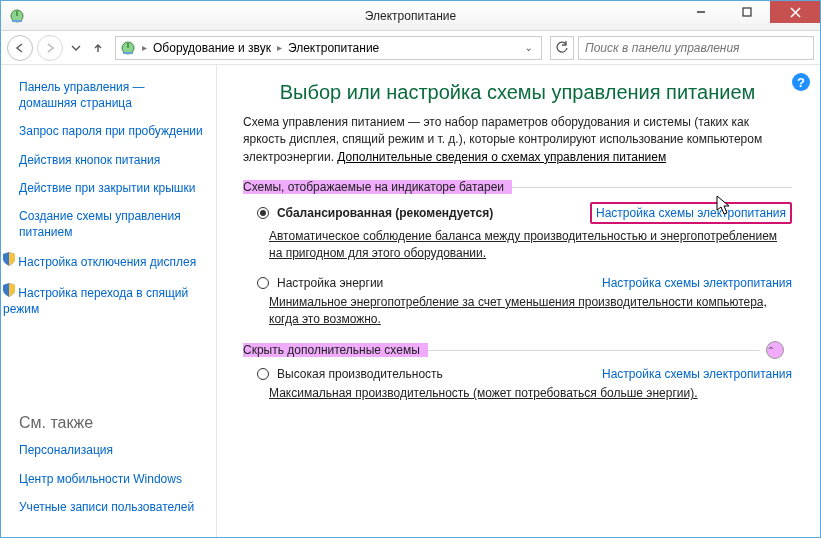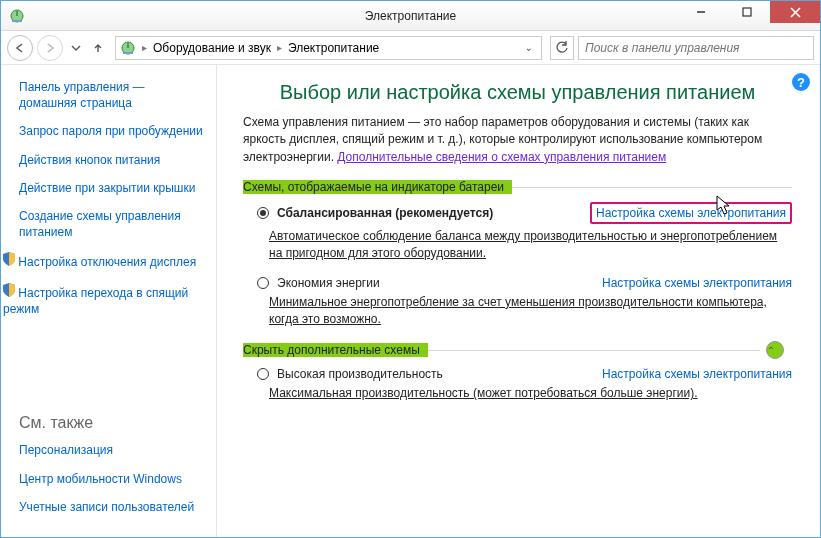--- a/index.html
+++ b/index.html
@@ -30,25 +30,25 @@
 .sidebar { width: 216px; border-right:1px solid #e5e5e5; padding: 14px 12px 10px 18px; display:flex; flex-direction:column; font-size:12px; }
 .sidebar a.link { color:#0066cc; text-decoration:none; display:block; margin-bottom:12px; line-height:1.35; }
 .sidebar .with-icon { display:flex; gap:6px; align-items:flex-start; margin-left:-16px; padding-left:0; }
 .sidebar .with-icon .shield { flex-shrink:0; margin-top:1px; }
 .sidebar .spacer { flex:1; }
 .sidebar .section-label { color:#666; font-size:16px; margin: 8px 0 10px; }
 
 .main { flex:1; padding: 16px 28px 10px 26px; font-size:12px; color:#222; overflow:auto; position:relative; }
 .main h1 { color:#0a6b3d; font-weight:400; font-size:20px; margin-bottom:10px;text-align:center; }
 .main p.desc { line-height:1.45; margin-bottom:14px; }
-.main a.inline { color:#6d28d9; text-decoration:underline; }
+.main a.inline { color:#000000; text-decoration:underline; }
 
 .fieldset-label { position:relative; margin-top:4px; margin-bottom:6px; }
 .fieldset-label .line { position:absolute; top:50%; left:0; right:0; border-top:1px solid #d8d8d8; }
-.fieldset-label span { position:relative; background:#84cc16; padding-right:8px; color:#222; }
+.fieldset-label span { position:relative; background:#f0abfc; padding-right:8px; color:#222; }
 .fieldset-label.collapsible { display:flex; align-items:center; }
 .fieldset-label.collapsible .collapse-btn { margin-left:auto; position:relative; background:#fff; padding-left:6px; }
 .collapse-btn .circle { width:18px; height:18px; border:1px solid #999; border-radius:50%; display:flex; align-items:center; justify-content:center; font-size:10px; color:#555; }
 
 .plan { margin: 8px 0 14px 14px; }
 .plan-head { display:flex; align-items:center; }
 .plan-head .radio { width:12px; height:12px; border:1px solid #333; border-radius:50%; margin-right:8px; display:inline-flex; align-items:center; justify-content:center; flex-shrink:0; }
 .plan-head .radio.checked::after { content:""; width:6px; height:6px; background:#333; border-radius:50%; }
 .plan-head label { font-size:12px; }
 .plan-head label.bold { font-weight:700; }
@@ -186,21 +186,21 @@
         <a class="settings-link" href="#">
           <span class="highlight">Настройка схемы электропитания</span>
         </a>
       </div>
       <div class="plan-desc">Автоматическое соблюдение баланса между производительностью и энергопотреблением на пригодном для этого оборудовании.</div>
     </div>
 
     <div class="plan">
       <div class="plan-head">
         <span class="radio"></span>
-        <label>Экономия энергии</label>
+        <label>Настройка энергии</label>
         <a class="settings-link" href="#">Настройка схемы электропитания</a>
       </div>
       <div class="plan-desc">Минимальное энергопотребление за счет уменьшения производительности компьютера, когда это возможно.</div>
     </div>
 
     <div class="fieldset-label collapsible">
       <div class="line"></div>
       <span>Скрыть дополнительные схемы</span>
       <span class="collapse-btn">
           <span class="circle">⌃</span>

